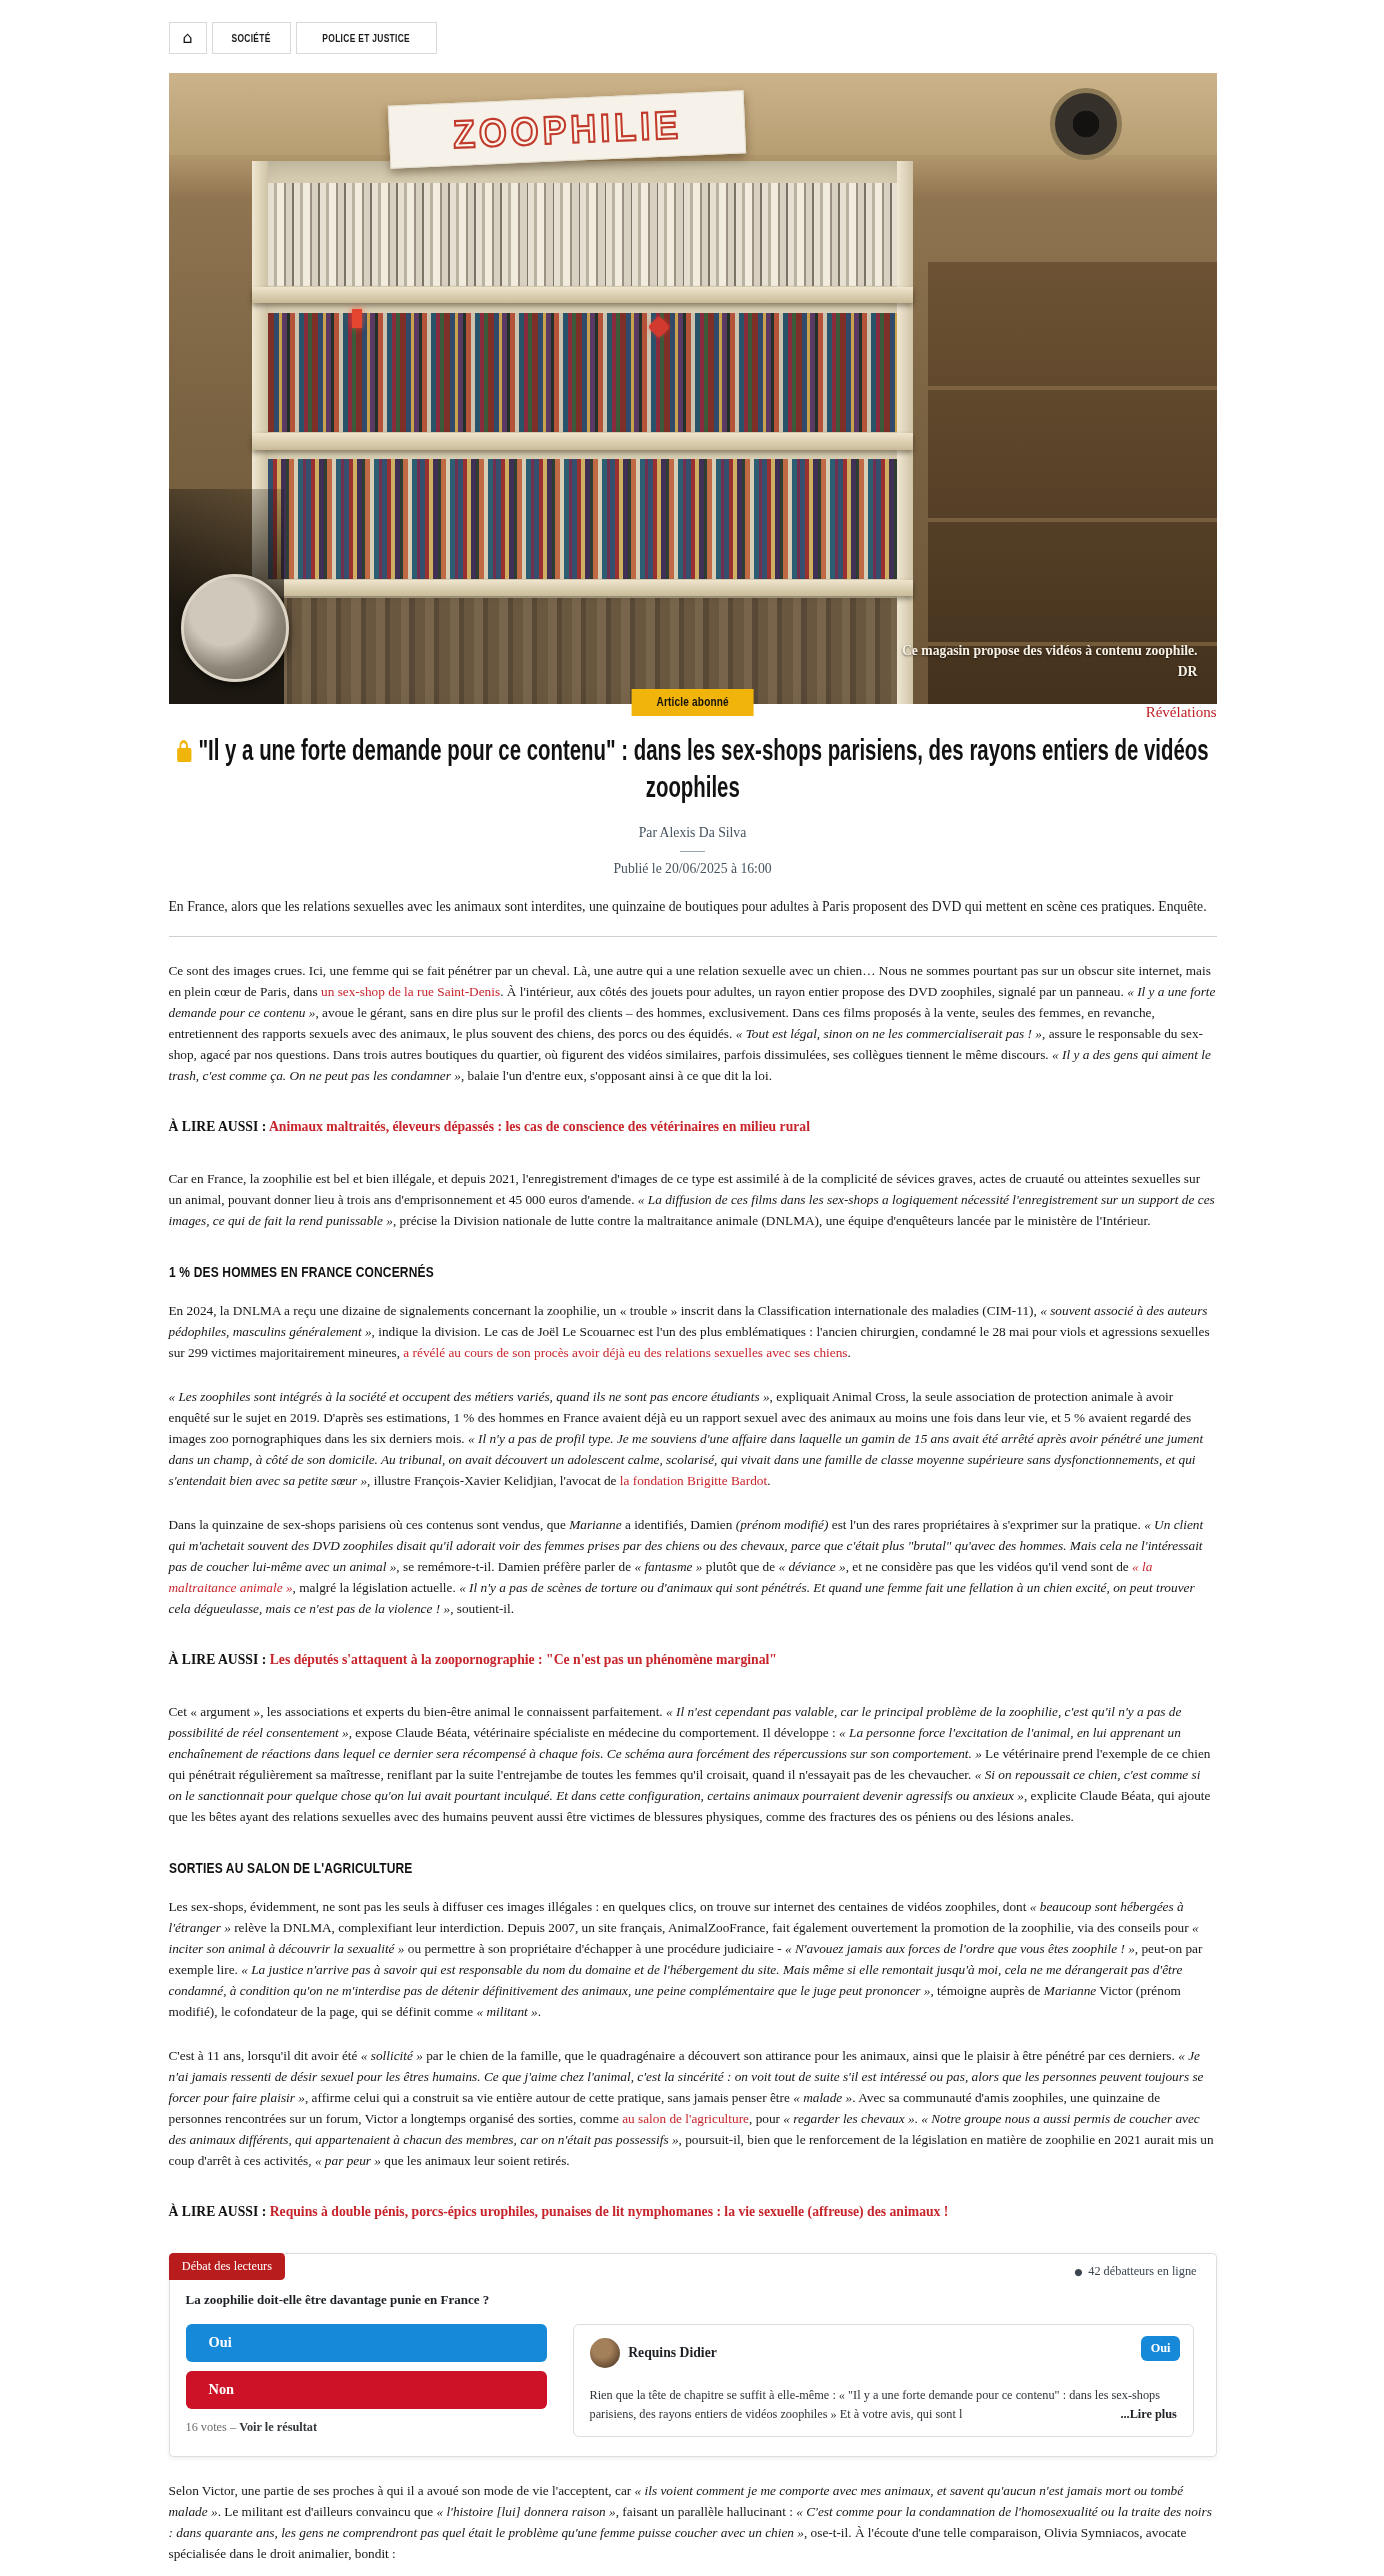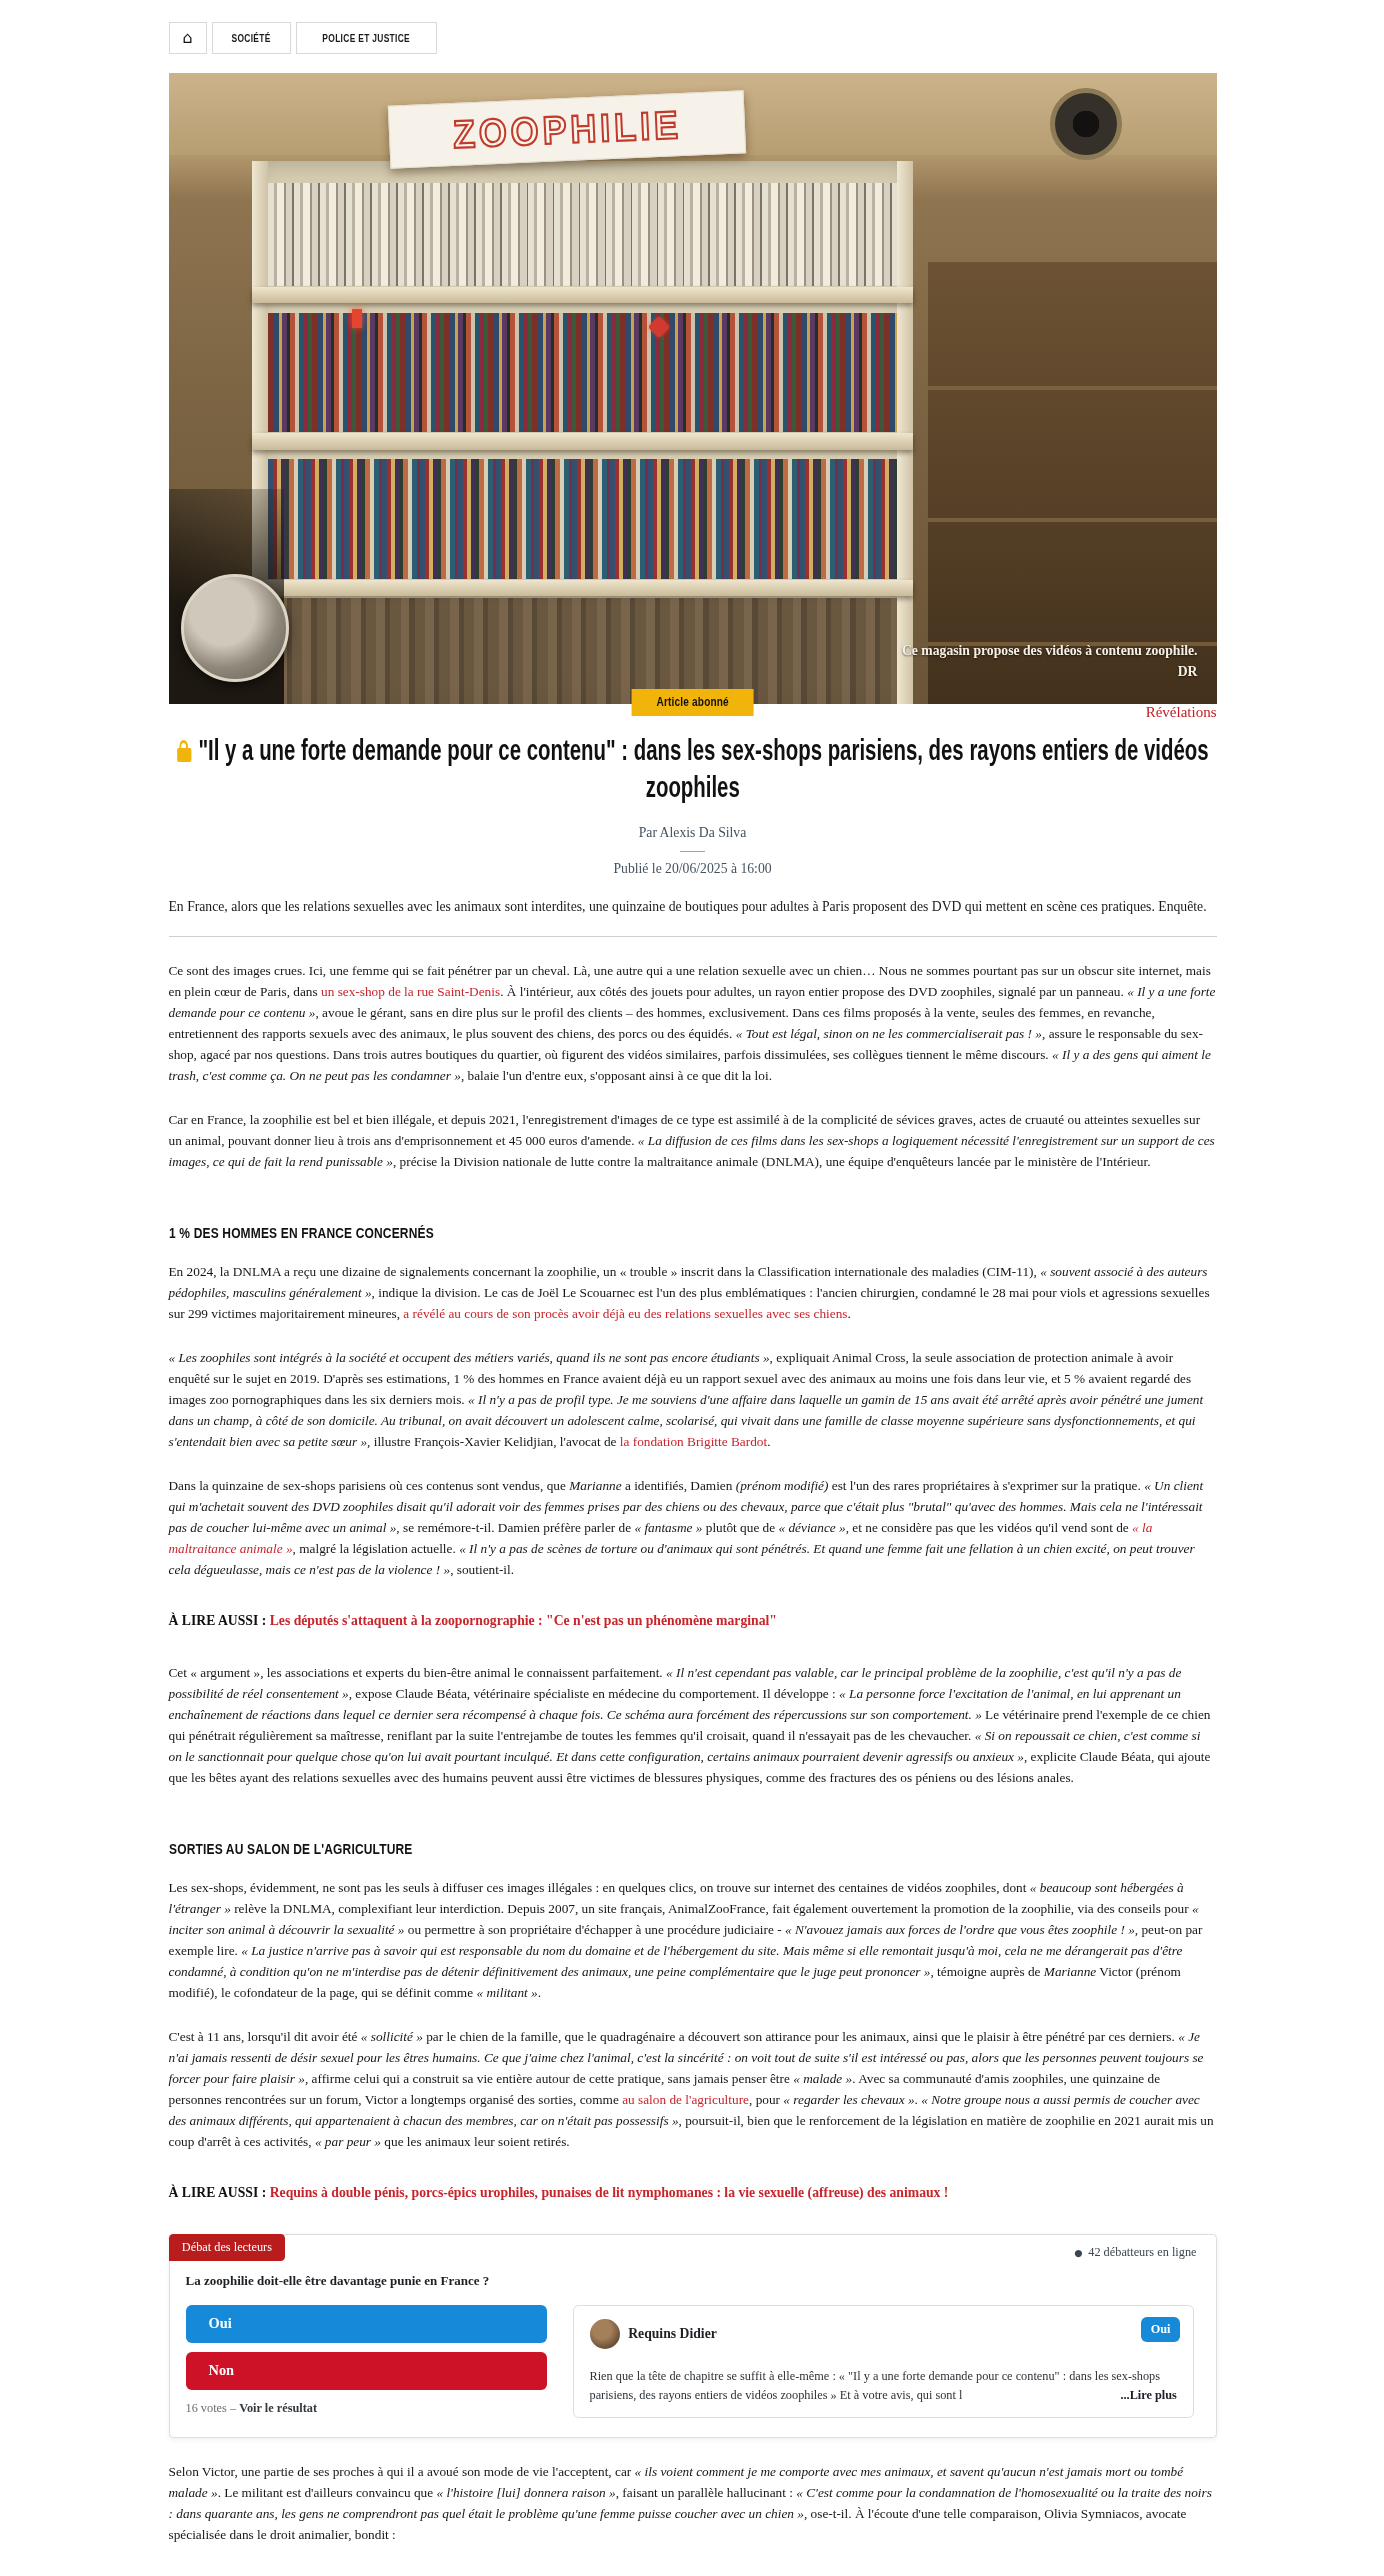--- a/index.html
+++ b/index.html
@@ -56,21 +56,21 @@
 
   
   .body-blocks { margin-top:5.8px; }
   .para { margin-top:23px; font-size:13.3px; line-height:21px; color:#161616; }
   .para .it { font-style:italic; }
   .lnk { color:#c8242b; text-decoration:none; cursor:pointer; }
   .lnk.it { font-style:italic; }
   .read-also { margin:33px 0 33px 0; font-size:13.7px; font-weight:700; }
   .ra-label { color:#111; }
   .ra-link { color:#c8242b; text-decoration:none; cursor:pointer; }
-  .h2 { margin-top:52px; margin-bottom:-2.9px;text-decoration:underline; }
+  .h2 { margin-top:32px; margin-bottom:-2.9px;text-decoration:underline; }
   .h2 .cond { display:inline-block; transform:scaleX(.8); transform-origin:0 50%; font-family:"Liberation Sans", sans-serif; font-weight:700; font-size:15px; letter-spacing:0.2px; color:#111; }
 
   
   .poll { position:relative; margin-top:29px; border:0.7px solid #ddd; border-radius:4.3px; box-shadow:0 1.4px 5.8px rgba(0,0,0,.06); padding:19px 21.6px 19px 16px; min-height:179px; }
   .poll-tab { position:absolute; left:-0.7px; top:-0.7px; background:#b91c1c; color:#fff; font-size:12.3px; padding:5.8px 13px; border-radius:4.3px 4.3px 4.3px 0; cursor:pointer; }
   .poll-online { position:absolute; right:19px; top:10px; font-size:12.3px; color:#3c4650; }
   .poll-online .dot { color:#3c4650; font-size:9.4px; margin-right:5.8px; font-family:"DejaVu Sans", sans-serif; }
   .poll-q { margin-top:19px; font-size:13px; font-weight:700; color:#1d2025; width:375px; }
   .poll-cols { display:flex; margin-top:16px; }
   .poll-left { width:361px; }
@@ -148,20 +148,21 @@
     </span>
   </div>
   <div class="byline-top">Par Alexis Da Silva</div>
   <div class="mini-rule"></div>
   <div class="published">Publié le 20/06/2025 à 16:00</div>
   <div class="lead">En France, alors que les relations sexuelles avec les animaux sont interdites, une quinzaine de boutiques pour adultes à Paris proposent des DVD qui mettent en scène ces pratiques. Enquête.</div>
   <hr class="top-rule">
 
   <div class="body-blocks" id="article-blocks">
       <div class="para"><span>Ce sont des images crues. Ici, une femme qui se fait pénétrer par un cheval. Là, une autre qui a une relation sexuelle avec un chien… Nous ne sommes pourtant pas sur un obscur site internet, mais en plein cœur de Paris, dans </span><a class="lnk">un sex-shop de la rue Saint-Denis</a><span>. À l'intérieur, aux côtés des jouets pour adultes, un rayon entier propose des DVD zoophiles, signalé par un panneau. </span><span class="it">« Il y a une forte demande pour ce contenu »</span><span>, avoue le gérant, sans en dire plus sur le profil des clients – des hommes, exclusivement. Dans ces films proposés à la vente, seules des femmes, en revanche, entretiennent des rapports sexuels avec des animaux, le plus souvent des chiens, des porcs ou des équidés. </span><span class="it">« Tout est légal, sinon on ne les commercialiserait pas ! »</span><span>, assure le responsable du sex-shop, agacé par nos questions. Dans trois autres boutiques du quartier, où figurent des vidéos similaires, parfois dissimulées, ses collègues tiennent le même discours. </span><span class="it">« Il y a des gens qui aiment le trash, c'est comme ça. On ne peut pas les condamner »</span><span>, balaie l'un d'entre eux, s'opposant ainsi à ce que dit la loi.</span></div>
+      <div class="read-also"><span class="ra-label">À LIRE AUSSI : </span><a class="ra-link">Animaux maltraités, éleveurs dépassés : les cas de conscience des vétérinaires en milieu rural</a></div>
       <div class="para"><span>Car en France, la zoophilie est bel et bien illégale, et depuis 2021, l'enregistrement d'images de ce type est assimilé à de la complicité de sévices graves, actes de cruauté ou atteintes sexuelles sur un animal, pouvant donner lieu à trois ans d'emprisonnement et 45 000 euros d'amende. </span><span class="it">« La diffusion de ces films dans les sex-shops a logiquement nécessité l'enregistrement sur un support de ces images, ce qui de fait la rend punissable »</span><span>, précise la Division nationale de lutte contre la maltraitance animale (DNLMA), une équipe d'enquêteurs lancée par le ministère de l'Intérieur.</span></div>
       <div class="h2"><span class="cond">1 % DES HOMMES EN FRANCE CONCERNÉS</span></div>
       <div class="para"><span>En 2024, la DNLMA a reçu une dizaine de signalements concernant la zoophilie, un « trouble » inscrit dans la Classification internationale des maladies (CIM-11), </span><span class="it">« souvent associé à des auteurs pédophiles, masculins généralement »</span><span>, indique la division. Le cas de Joël Le Scouarnec est l'un des plus emblématiques : l'ancien chirurgien, condamné le 28 mai pour viols et agressions sexuelles sur 299 victimes majoritairement mineures, </span><a class="lnk">a révélé au cours de son procès avoir déjà eu des relations sexuelles avec ses chiens</a><span>.</span></div>
       <div class="para"><span class="it">« Les zoophiles sont intégrés à la société et occupent des métiers variés, quand ils ne sont pas encore étudiants »</span><span>, expliquait Animal Cross, la seule association de protection animale à avoir enquêté sur le sujet en 2019. D'après ses estimations, 1 % des hommes en France avaient déjà eu un rapport sexuel avec des animaux au moins une fois dans leur vie, et 5 % avaient regardé des images zoo pornographiques dans les six derniers mois. </span><span class="it">« Il n'y a pas de profil type. Je me souviens d'une affaire dans laquelle un gamin de 15 ans avait été arrêté après avoir pénétré une jument dans un champ, à côté de son domicile. Au tribunal, on avait découvert un adolescent calme, scolarisé, qui vivait dans une famille de classe moyenne supérieure sans dysfonctionnements, et qui s'entendait bien avec sa petite sœur »</span><span>, illustre François-Xavier Kelidjian, l'avocat de </span><a class="lnk">la fondation Brigitte Bardot</a><span>.</span></div>
       <div class="para"><span>Dans la quinzaine de sex-shops parisiens où ces contenus sont vendus, que </span><span class="it">Marianne</span><span> a identifiés, Damien </span><span class="it">(prénom modifié)</span><span> est l'un des rares propriétaires à s'exprimer sur la pratique. </span><span class="it">« Un client qui m'achetait souvent des DVD zoophiles disait qu'il adorait voir des femmes prises par des chiens ou des chevaux, parce que c'était plus "brutal" qu'avec des hommes. Mais cela ne l'intéressait pas de coucher lui-même avec un animal »</span><span>, se remémore-t-il. Damien préfère parler de </span><span class="it">« fantasme »</span><span> plutôt que de </span><span class="it">« déviance »</span><span>, et ne considère pas que les vidéos qu'il vend sont de </span><a class="lnk it">« la maltraitance animale »</a><span>, malgré la législation actuelle. </span><span class="it">« Il n'y a pas de scènes de torture ou d'animaux qui sont pénétrés. Et quand une femme fait une fellation à un chien excité, on peut trouver cela dégueulasse, mais ce n'est pas de la violence ! »</span><span>, soutient-il.</span></div>
       <div class="read-also"><span class="ra-label">À LIRE AUSSI : </span><a class="ra-link">Les députés s'attaquent à la zoopornographie : "Ce n'est pas un phénomène marginal"</a></div>
       <div class="para"><span>Cet « argument », les associations et experts du bien-être animal le connaissent parfaitement. </span><span class="it">« Il n'est cependant pas valable, car le principal problème de la zoophilie, c'est qu'il n'y a pas de possibilité de réel consentement »</span><span>, expose Claude Béata, vétérinaire spécialiste en médecine du comportement. Il développe : </span><span class="it">« La personne force l'excitation de l'animal, en lui apprenant un enchaînement de réactions dans lequel ce dernier sera récompensé à chaque fois. Ce schéma aura forcément des répercussions sur son comportement. »</span><span> Le vétérinaire prend l'exemple de ce chien qui pénétrait régulièrement sa maîtresse, reniflant par la suite l'entrejambe de toutes les femmes qu'il croisait, quand il n'essayait pas de les chevaucher. </span><span class="it">« Si on repoussait ce chien, c'est comme si on le sanctionnait pour quelque chose qu'on lui avait pourtant inculqué. Et dans cette configuration, certains animaux pourraient devenir agressifs ou anxieux »</span><span>, explicite Claude Béata, qui ajoute que les bêtes ayant des relations sexuelles avec des humains peuvent aussi être victimes de blessures physiques, comme des fractures des os péniens ou des lésions anales.</span></div>
       <div class="h2"><span class="cond">SORTIES AU SALON DE L'AGRICULTURE</span></div>
       <div class="para"><span>Les sex-shops, évidemment, ne sont pas les seuls à diffuser ces images illégales : en quelques clics, on trouve sur internet des centaines de vidéos zoophiles, dont </span><span class="it">« beaucoup sont hébergées à l'étranger »</span><span> relève la DNLMA, complexifiant leur interdiction. Depuis 2007, un site français, AnimalZooFrance, fait également ouvertement la promotion de la zoophilie, via des conseils pour </span><span class="it">« inciter son animal à découvrir la sexualité »</span><span> ou permettre à son propriétaire d'échapper à une procédure judiciaire - </span><span class="it">« N'avouez jamais aux forces de l'ordre que vous êtes zoophile ! »</span><span>, peut-on par exemple lire. </span><span class="it">« La justice n'arrive pas à savoir qui est responsable du nom du domaine et de l'hébergement du site. Mais même si elle remontait jusqu'à moi, cela ne me dérangerait pas d'être condamné, à condition qu'on ne m'interdise pas de détenir définitivement des animaux, une peine complémentaire que le juge peut prononcer »</span><span>, témoigne auprès de </span><span class="it">Marianne</span><span> Victor (prénom modifié), le cofondateur de la page, qui se définit comme </span><span class="it">« militant »</span><span>.</span></div>
       <div class="para"><span>C'est à 11 ans, lorsqu'il dit avoir été </span><span class="it">« sollicité »</span><span> par le chien de la famille, que le quadragénaire a découvert son attirance pour les animaux, ainsi que le plaisir à être pénétré par ces derniers. </span><span class="it">« Je n'ai jamais ressenti de désir sexuel pour les êtres humains. Ce que j'aime chez l'animal, c'est la sincérité : on voit tout de suite s'il est intéressé ou pas, alors que les personnes peuvent toujours se forcer pour faire plaisir »</span><span>, affirme celui qui a construit sa vie entière autour de cette pratique, sans jamais penser être </span><span class="it">« malade »</span><span>. Avec sa communauté d'amis zoophiles, une quinzaine de personnes rencontrées sur un forum, Victor a longtemps organisé des sorties, comme </span><a class="lnk">au salon de l'agriculture</a><span>, pour </span><span class="it">« regarder les chevaux »</span><span>. </span><span class="it">« Notre groupe nous a aussi permis de coucher avec des animaux différents, qui appartenaient à chacun des membres, car on n'était pas possessifs »</span><span>, poursuit-il, bien que le renforcement de la législation en matière de zoophilie en 2021 aurait mis un coup d'arrêt à ces activités, </span><span class="it">« par peur »</span><span> que les animaux leur soient retirés.</span></div>

